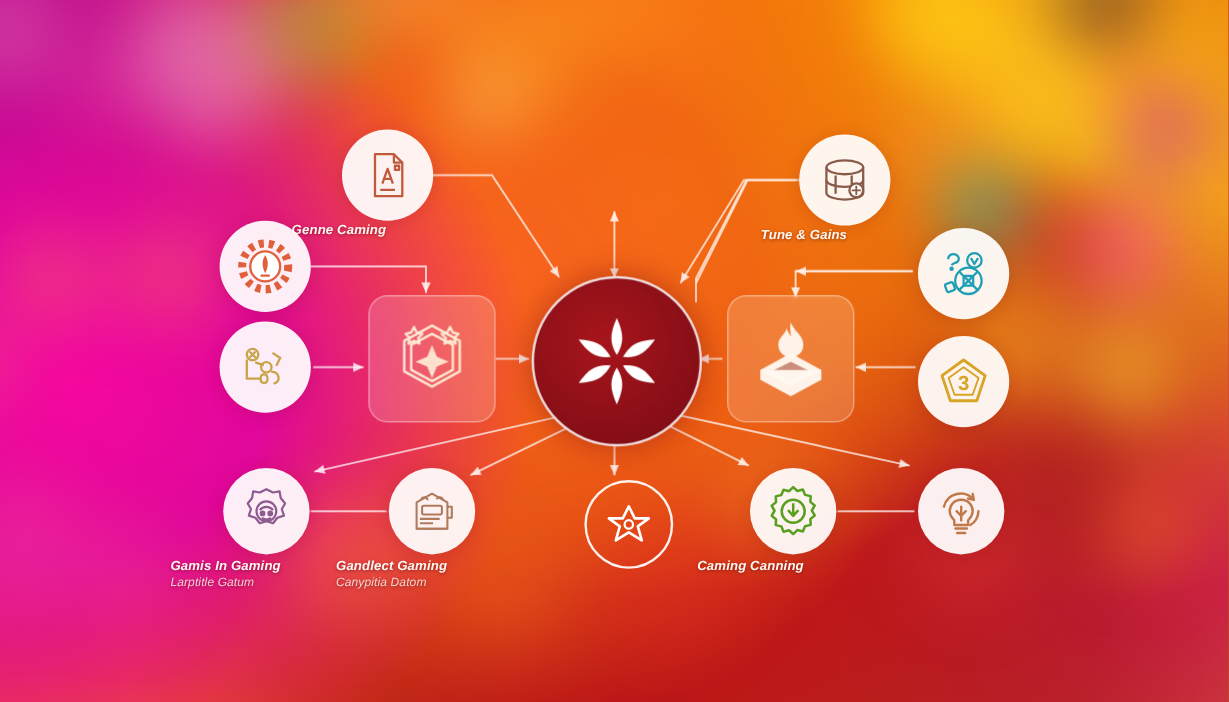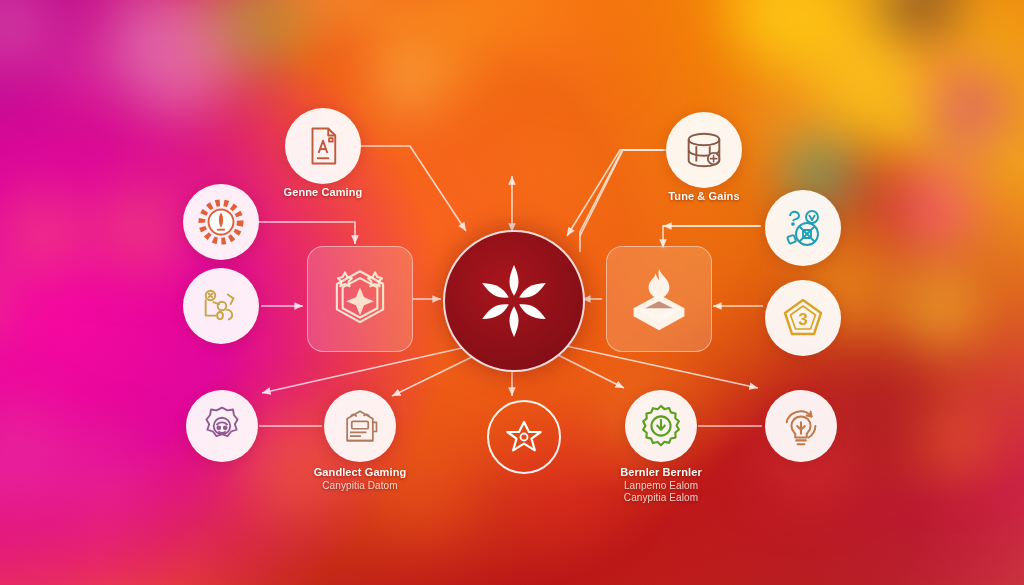--- a/index.html
+++ b/index.html
@@ -57,29 +57,30 @@
   }
   .ringnode{
     border-radius:50%;
     border:2px solid rgba(255,255,255,.92);
     display:flex;align-items:center;justify-content:center;
   }
 
   
   .label{
     position:absolute;
-    text-align:center;
+    text-align:left;
     color:#fff8f2;
     font-weight:bold;
     font-size:11px;
     letter-spacing:.1px;
     text-shadow:0 1px 3px rgba(90,10,10,.55);
     line-height:1.25;
     white-space:nowrap;
     filter:blur(.35px);
+    font-style:italic;
   }
   .label .sub{
     display:block;
     font-weight:normal;
     font-size:10px;
     color:rgba(255,245,238,.82);
     text-shadow:0 1px 3px rgba(90,10,10,.5);
   }
 </style>
 </head>
@@ -291,20 +292,24 @@
   <div class="node circ" style="left:186px;top:390px;width:72px;height:72px;">
     <svg width="44" height="44" viewBox="0 0 48 48" fill="none" stroke="#8e5b91" stroke-width="2" stroke-linejoin="round">
       <path d="M24 4 l6 3 l6 -1 l1 6 l4 5 l-3 5 l2 6 l-6 2 l-4 5 l-6 -2 l-6 2 l-4 -5 l-6 -2 l2 -6 l-3 -5 l4 -5 l1 -6 l6 1 Z"></path>
       <circle cx="24" cy="24" r="9"></circle>
       <path d="M18 23 c3 -4 9 -4 12 0"></path>
       <circle cx="20.5" cy="26" r="1.6" fill="#8e5b91"></circle>
       <circle cx="27.5" cy="26" r="1.6" fill="#8e5b91"></circle>
       <path d="M20 30 c2.5 2 5.5 2 8 0"></path>
     </svg>
   </div>
+  <div class="label" style="left:142px;top:466px;width:160px;">
+    <span>Gamis In Gaming</span>
+    <span class="sub">Larptitle Gatum</span>
+  </div>
 
   <div class="node circ" style="left:324px;top:390px;width:72px;height:72px;">
     <svg width="44" height="44" viewBox="0 0 48 48" fill="none" stroke="#b07a5c" stroke-width="1.9" stroke-linejoin="round">
       <path d="M10 16 l14 -8 l14 8 v24 H10 Z"></path>
       <rect x="15" y="19" width="18" height="8" rx="1.5"></rect>
       <path d="M13 31 h18 M13 35 h12"></path>
       <path d="M38 20 h4 v10 h-4"></path>
       <path d="M14 13 c3 -3 6 -1 6 1 M28 13 c3 -3 6 -1 6 1"></path>
       <path d="M10 40 h28"></path>
     </svg>
@@ -322,23 +327,21 @@
   </div>
 
   <div class="node circ" style="left:625px;top:390px;width:72px;height:72px;">
     <svg width="46" height="46" viewBox="0 0 48 48" fill="none" stroke="#5aa020" stroke-width="2.2" stroke-linejoin="round">
       <path d="M24 3 l3.6 3.4 l4.8 -1.2 l1.9 4.6 l4.9 1.1 l-0.3 5 l3.8 3.2 l-2.5 4.3 l2.5 4.3 l-3.8 3.2 l0.3 5 l-4.9 1.1 l-1.9 4.6 l-4.8 -1.2 L24 44 l-3.6 -3.4 l-4.8 1.2 l-1.9 -4.6 l-4.9 -1.1 l0.3 -5 l-3.8 -3.2 l2.5 -4.3 l-2.5 -4.3 l3.8 -3.2 l-0.3 -5 l4.9 -1.1 l1.9 -4.6 l4.8 1.2 Z"></path>
       <circle cx="24" cy="24" r="10"></circle>
       <path d="M24 17 v10 M19.5 23 L24 28 L28.5 23"></path>
     </svg>
   </div>
   <div class="label" style="left:581px;top:466px;width:160px;">
-    <span>Bernler Bernler</span>
-    <span class="sub" style="white-space:pre-line;">Lanpemo Ealom
-Canypitia Ealom</span>
+    <span>Caming Canning</span>
   </div>
 
   <div class="node circ" style="left:765px;top:390px;width:72px;height:72px;">
     <svg width="46" height="46" viewBox="0 0 48 48" fill="none" stroke="#c07a4a" stroke-width="2.1" stroke-linejoin="round" stroke-linecap="round">
       <path d="M24 14 c6 0 10 4.5 10 10 c0 4 -2.5 6 -4 8 v4 h-12 v-4 c-1.5 -2 -4 -4 -4 -8 c0 -5.5 4 -10 10 -10 Z"></path>
       <path d="M19 39 h10 M20.5 43 h7"></path>
       <path d="M24 20 v12 M20 24 l4 4 l4 -4"></path>
       <path d="M9 20 a15 15 0 0 1 26 -6"></path>
       <path d="M30 13 l5 1 l-1 -5"></path>
       <path d="M39 24 a15 15 0 0 1 -7 12"></path>

